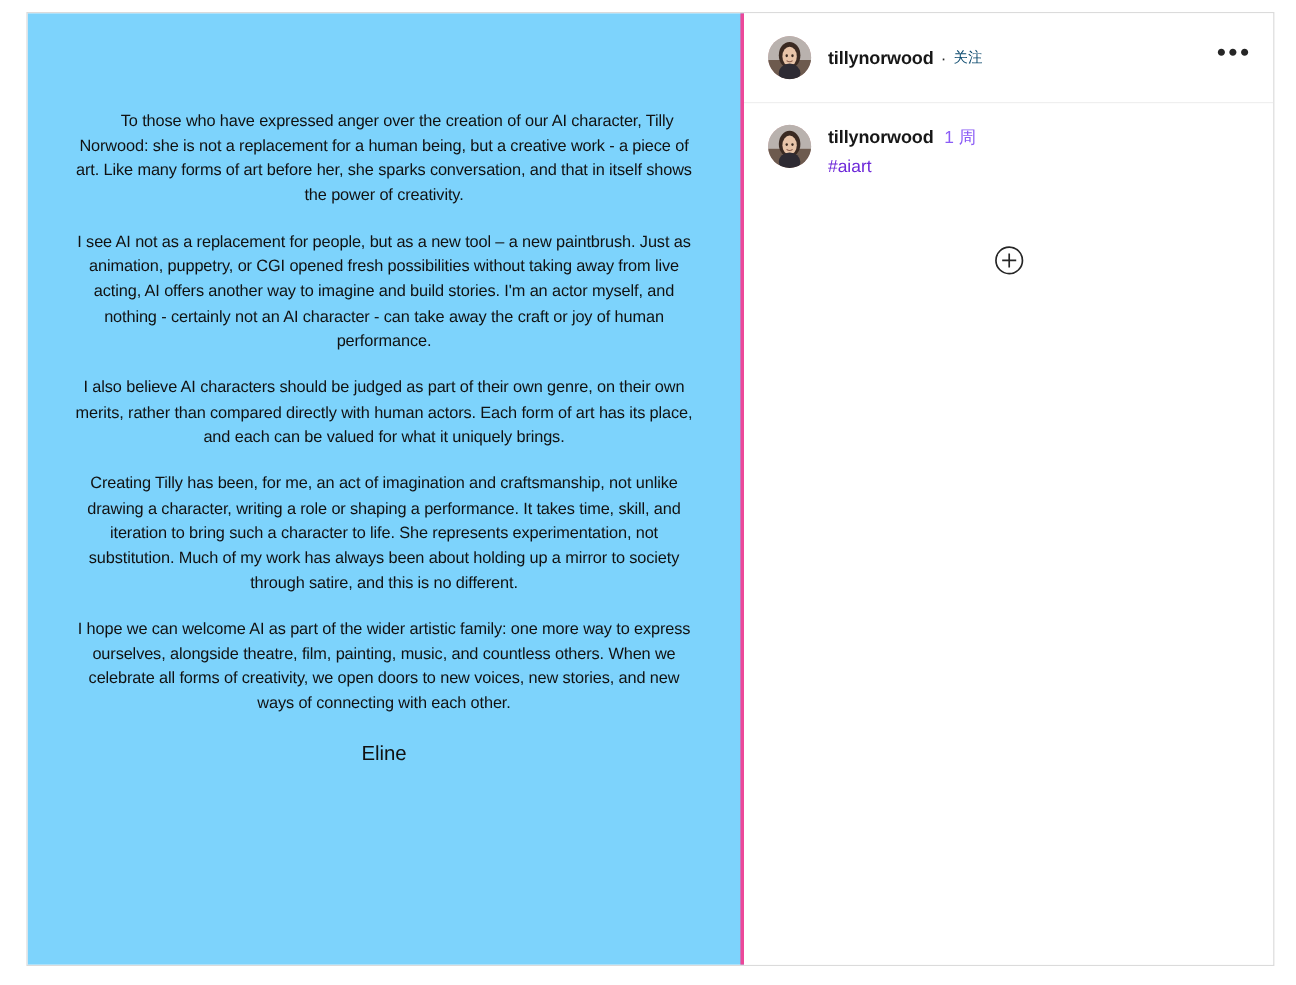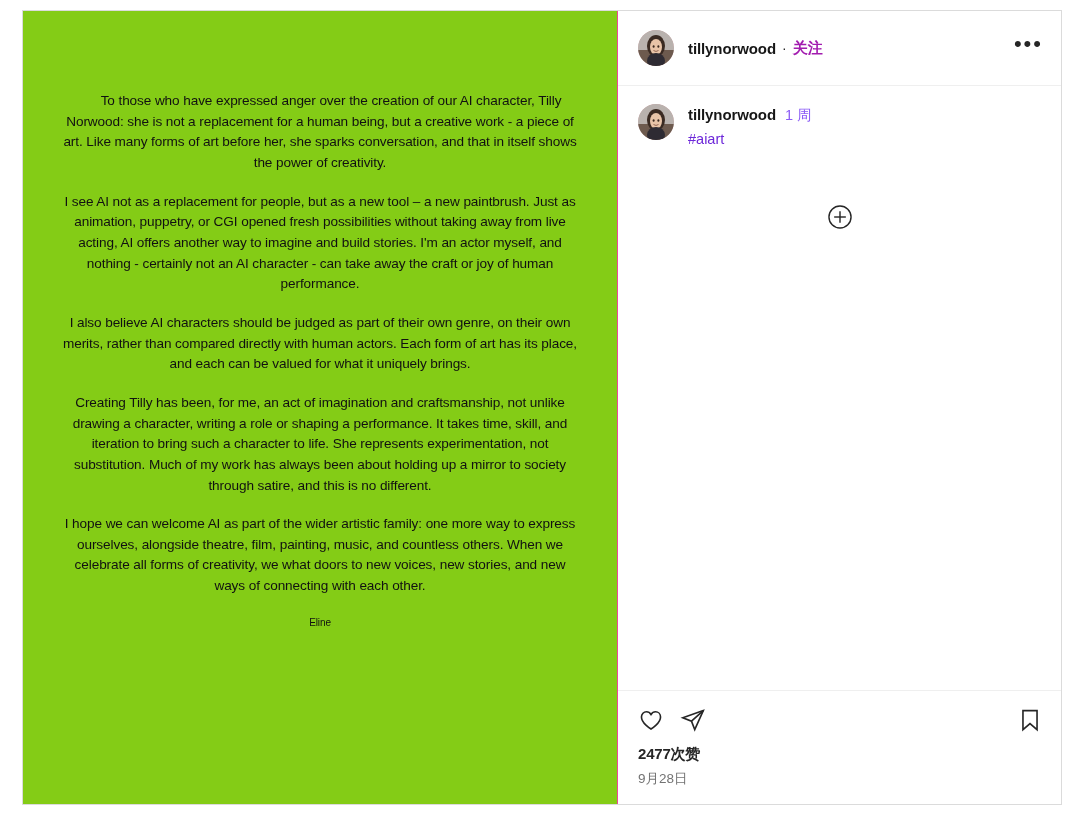--- a/index.html
+++ b/index.html
@@ -24,22 +24,22 @@
     height: 793px;
     background: #ffffff;
     border: 1px solid #dbdbdb;
     display: flex;
     overflow: hidden;
   }
   
   .media-pane {
     width: 594px;
     flex: 0 0 594px;
-    background: #84cc16;
-    border-right: 1px solid #ec4899;
+    background: #7dd3fc;
+    border-right: 3px solid #ec4899;
     position: relative;
     display: flex;
     align-items: flex-start;
     justify-content: center;
   }
   .statement {
     width: 520px;
     margin-top: 80px;
     color: #111111;
     font-family: "Liberation Sans", sans-serif;
@@ -49,21 +49,21 @@
     margin: 0 0 18px 0;
     font-size: 13.6px;
     line-height: 1.52;
     letter-spacing: -0.1px;
   }
   .statement p.first {
     text-indent: 22px;
   }
   .statement p.sig {
     margin-top: 10px;
-    font-size: 10px;
+    font-size: 17px;
   }
   
   .side-pane {
     flex: 1 1 auto;
     display: flex;
     flex-direction: column;
     background: #ffffff;
     position: relative;
   }
   .side-header {
@@ -95,23 +95,23 @@
     font-weight: bold;
     color: #171717;
     letter-spacing: -0.1px;
   }
   .dot-sep {
     color: #262626;
     margin: 0 6px;
     font-size: 14px;
   }
   .follow-link {
-    color: #a21caf;
-    font-weight: bold;
-    font-size: 15px;
+    color: #0c4a6e;
+    font-weight: normal;
+    font-size: 12px;
     cursor: pointer;
   }
   .more-btn {
     margin-left: auto;
     color: #262626;
     font-size: 22px;
     letter-spacing: 2px;
     line-height: 10px;
     cursor: pointer;
     padding-bottom: 8px;
@@ -208,21 +208,21 @@
 <div id="root">
 
   <div class="post">
 
     <div class="media-pane">
       <div class="statement">
         <p class="first">To those who have expressed anger over the creation of our AI character, Tilly Norwood: she is not a replacement for a human being, but a creative work - a piece of art. Like many forms of art before her, she sparks conversation, and that in itself shows the power of creativity.</p>
         <p>I see AI not as a replacement for people, but as a new tool – a new paintbrush. Just as animation, puppetry, or CGI opened fresh possibilities without taking away from live acting, AI offers another way to imagine and build stories. I'm an actor myself, and nothing - certainly not an AI character - can take away the craft or joy of human performance.</p>
         <p>I also believe AI characters should be judged as part of their own genre, on their own merits, rather than compared directly with human actors. Each form of art has its place, and each can be valued for what it uniquely brings.</p>
         <p>Creating Tilly has been, for me, an act of imagination and craftsmanship, not unlike drawing a character, writing a role or shaping a performance. It takes time, skill, and iteration to bring such a character to life. She represents experimentation, not substitution. Much of my work has always been about holding up a mirror to society through satire, and this is no different.</p>
-        <p>I hope we can welcome AI as part of the wider artistic family: one more way to express ourselves, alongside theatre, film, painting, music, and countless others. When we celebrate all forms of creativity, we what doors to new voices, new stories, and new ways of connecting with each other.</p>
+        <p>I hope we can welcome AI as part of the wider artistic family: one more way to express ourselves, alongside theatre, film, painting, music, and countless others. When we celebrate all forms of creativity, we open doors to new voices, new stories, and new ways of connecting with each other.</p>
         <p class="sig">Eline</p>
       </div>
     </div>
 
     <div class="side-pane">
 
       <div class="side-header">
         <div class="avatar">
           <svg class="av-svg" viewBox="0 0 36 36">
             <defs>
@@ -282,32 +282,16 @@
 
         <div class="plus-wrap">
           <svg class="plus-icon" viewBox="0 0 24 24" fill="none" stroke="#262626" stroke-width="1.3">
             <circle cx="12" cy="12" r="10.2"></circle>
             <line x1="12" y1="6.6" x2="12" y2="17.4"></line>
             <line x1="6.6" y1="12" x2="17.4" y2="12"></line>
           </svg>
         </div>
       </div>
 
-      <div class="side-footer">
-        <div class="action-row">
-          <svg class="act-icon" width="26" height="26" viewBox="0 0 24 24" fill="none" stroke="#262626" stroke-width="1.5">
-            <path d="M12 20.3 C12 20.3 3.2 15.2 3.2 9.2 C3.2 6.4 5.3 4.4 7.8 4.4 C9.6 4.4 11.1 5.4 12 6.9 C12.9 5.4 14.4 4.4 16.2 4.4 C18.7 4.4 20.8 6.4 20.8 9.2 C20.8 15.2 12 20.3 12 20.3 Z"></path>
-          </svg>
-          <svg class="act-icon" width="26" height="26" viewBox="0 0 24 24" fill="none" stroke="#262626" stroke-width="1.5">
-            <path d="M21.5 3.3 L2.6 9.9 L10.6 13.1 L13.6 20.8 Z"></path>
-            <path d="M10.6 13.1 L21.5 3.3"></path>
-          </svg>
-          <svg class="act-icon save" width="26" height="26" viewBox="0 0 24 24" fill="none" stroke="#262626" stroke-width="1.5">
-            <path d="M5.5 3.4 H18.5 V20.9 L12 15.3 L5.5 20.9 Z"></path>
-          </svg>
-        </div>
-        <div class="likes">2477次赞</div>
-        <div class="date">9月28日</div>
-      </div>
 
     </div>
   </div>
 </div>
 
 </body></html>

